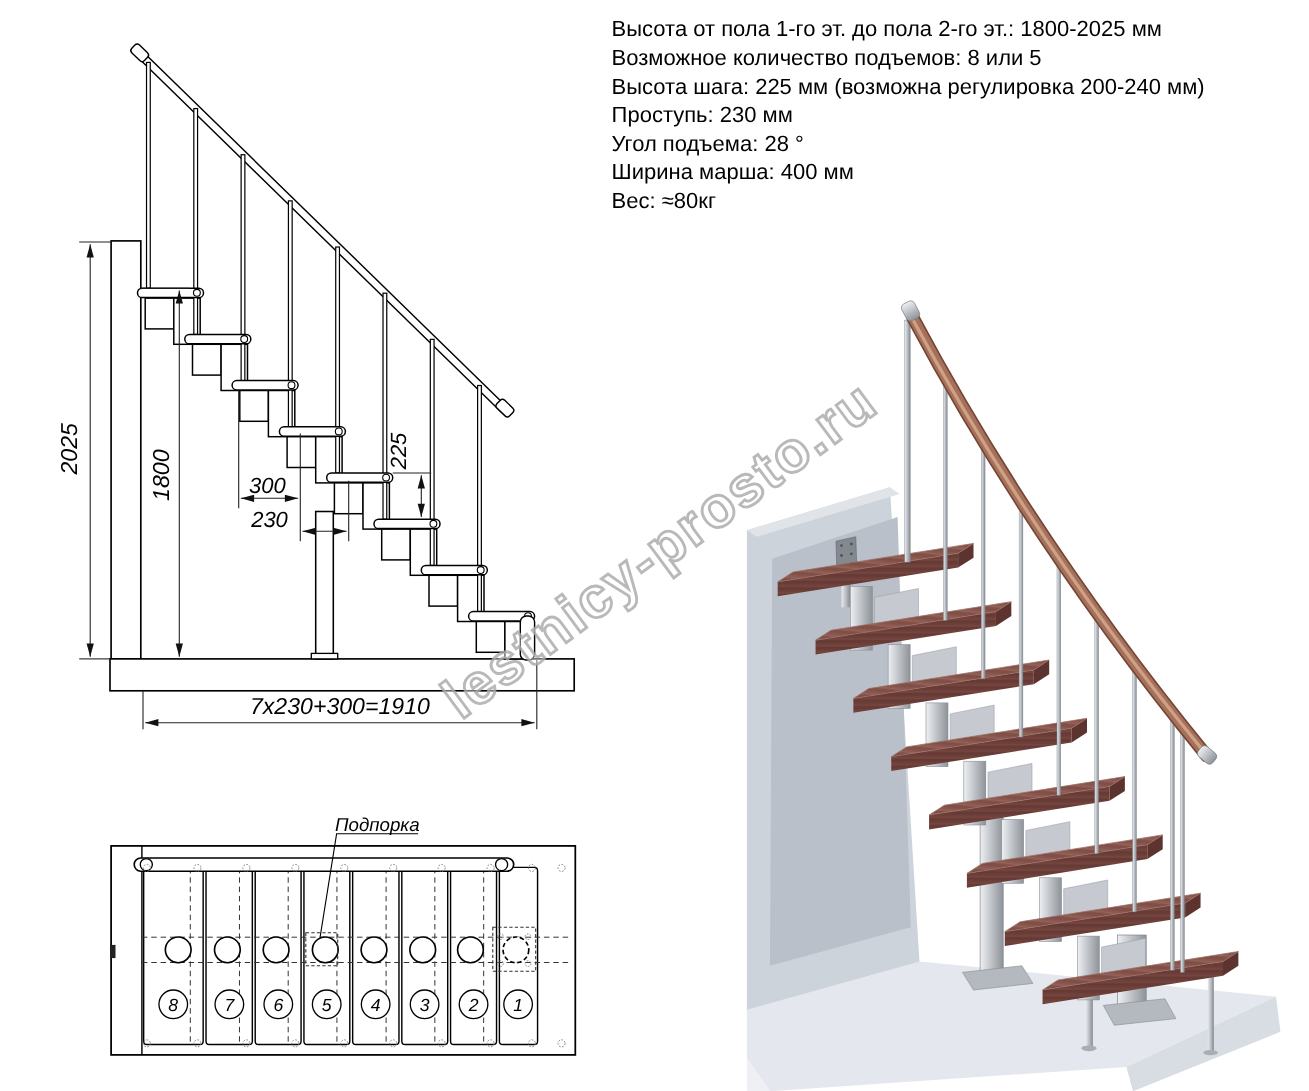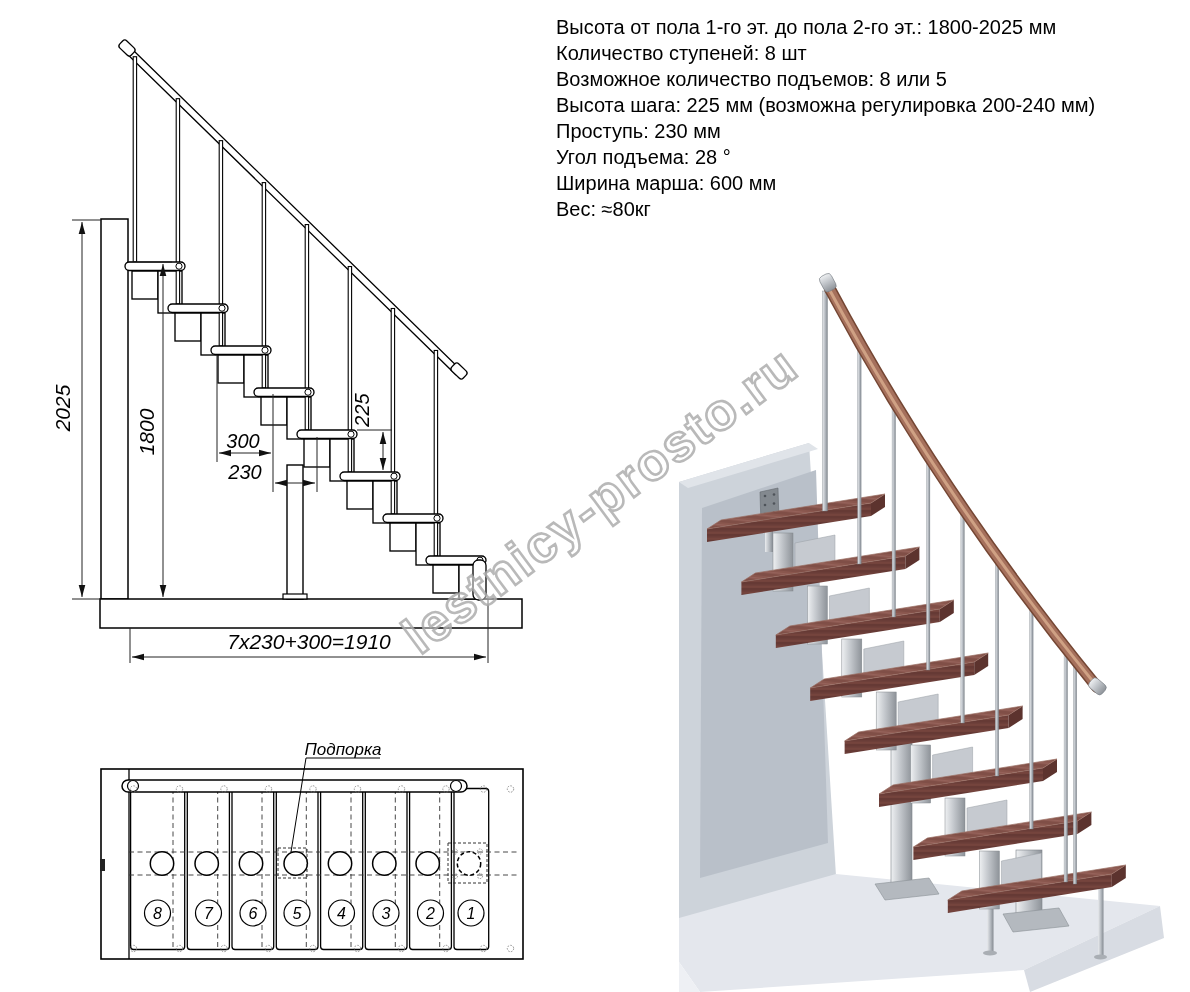--- a/index.html
+++ b/index.html
@@ -311,24 +311,23 @@
     <text class="tvnum" x="430.5" y="919" text-anchor="middle">2</text>
     <text class="tvnum" x="471" y="919" text-anchor="middle">1</text>
 
     <polyline points="380,758 306,758 291,852" fill="none" stroke="#000" stroke-width="1"></polyline>
     <text class="tvlabel" x="343" y="755" text-anchor="middle">Подпорка</text>
   </g>
 </svg>
 
 <div class="specs">
   <div>Высота от пола 1-го эт. до пола 2-го эт.: 1800-2025 мм</div>
-  <div>Количество ступеней: 8 шт</div>
   <div>Возможное количество подъемов: 8 или 5</div>
   <div>Высота шага: 225 мм (возможна регулировка 200-240 мм)</div>
   <div>Проступь: 230 мм</div>
   <div>Угол подъема: 28 °</div>
-  <div>Ширина марша: 600 мм</div>
+  <div>Ширина марша: 400 мм</div>
   <div>Вес: ≈80кг</div>
 </div>
 
 <div class="watermark">lestnicy-prosto.ru</div>
 
 </div>
 
 </body></html>

